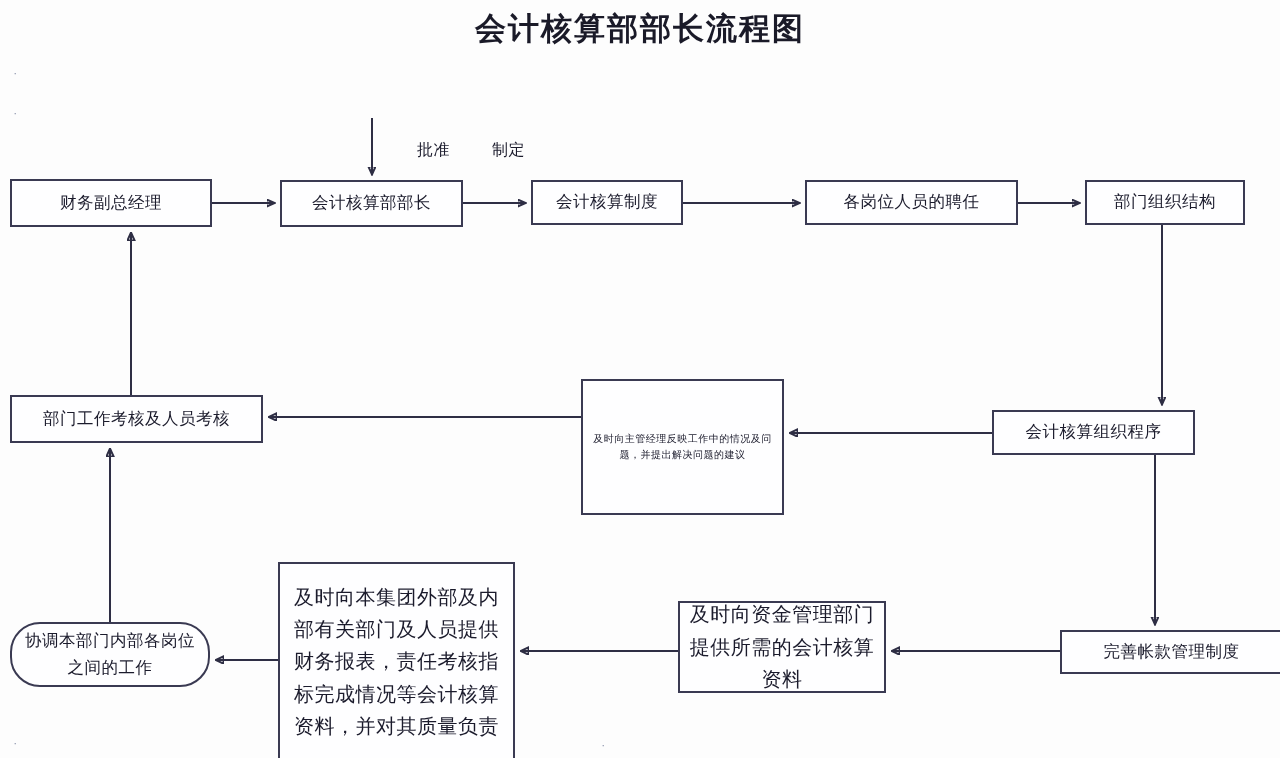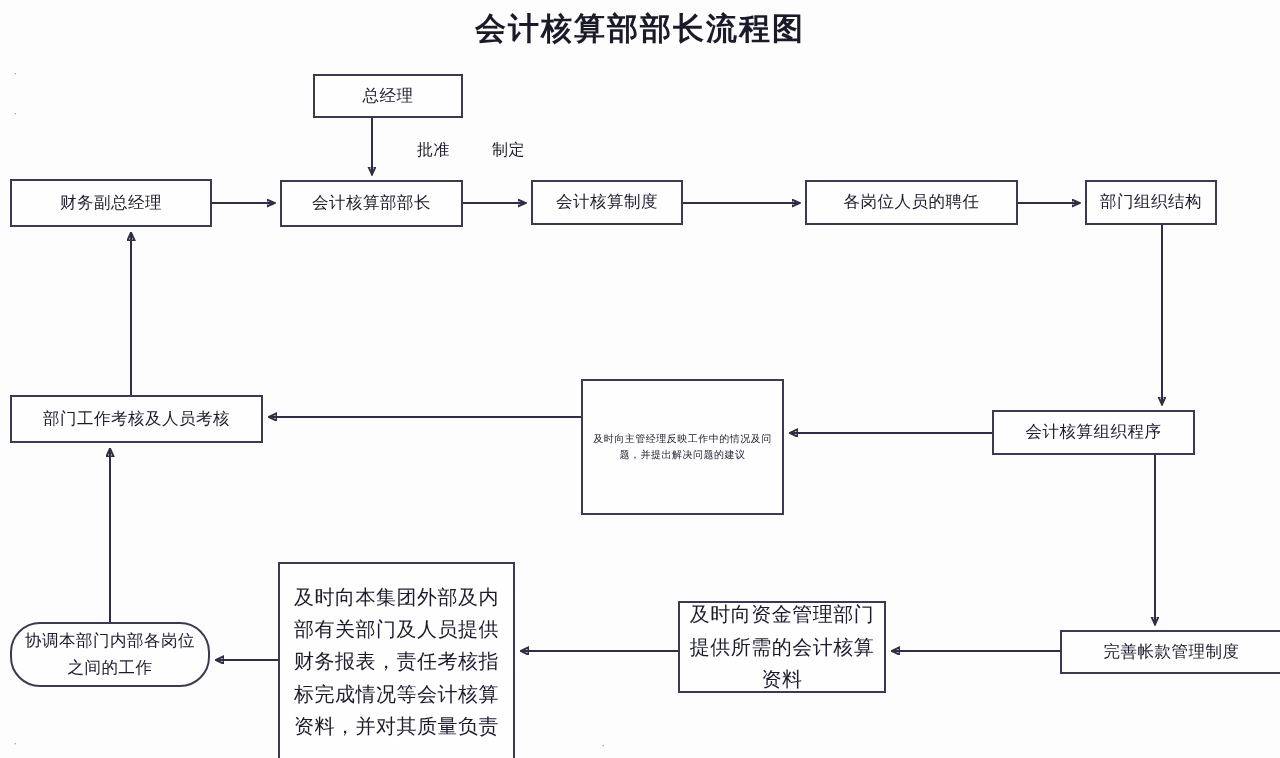--- a/index.html
+++ b/index.html
@@ -109,41 +109,38 @@
 
     <line x1="1060" y1="651" x2="892" y2="651" marker-end="url(#ah)"></line>
 
     <line x1="678" y1="651" x2="521" y2="651" marker-end="url(#ah)"></line>
 
     <line x1="278" y1="660" x2="216" y2="660" marker-end="url(#ah)"></line>
 
     <line x1="110" y1="622" x2="110" y2="449" marker-end="url(#ah)"></line>
   </svg>
 
-  <div class="node" style="left:313px; top:74px;  width:150px; height:44px;">
-    <span class="txt">总经理</span>
-  </div>
 
   <div class="node" style="left:10px; top:179px; width:202px; height:48px;">
     <span class="txt">财务副总经理</span>
   </div>
 
   <div class="node" style="left:280px; top:180px; width:183px; height:47px;">
     <span class="txt">会计核算部部长</span>
   </div>
 
   <div class="node" style="left:531px; top:180px; width:152px; height:45px;">
     <span class="txt">会计核算制度</span>
   </div>
 
   <div class="node" style="left:805px; top:180px; width:213px; height:45px;">
     <span class="txt">各岗位人员的聘任</span>
   </div>
 
-  <div class="node" style="left:1085px; top:180px; width:132px; height:45px;">
+  <div class="node" style="left:1085px; top:180px; width:160px; height:45px;">
     <span class="txt">部门组织结构</span>
   </div>
 
   <div class="node" style="left:10px; top:395px; width:253px; height:48px;">
     <span class="txt">部门工作考核及人员考核</span>
   </div>
 
   <div class="node" style="left:581px; top:379px; width:203px; height:136px; font-size:10px;">
     <span class="txt">及时向主管经理反映工作中的情况及问题，并提出解决问题的建议</span>
   </div>

